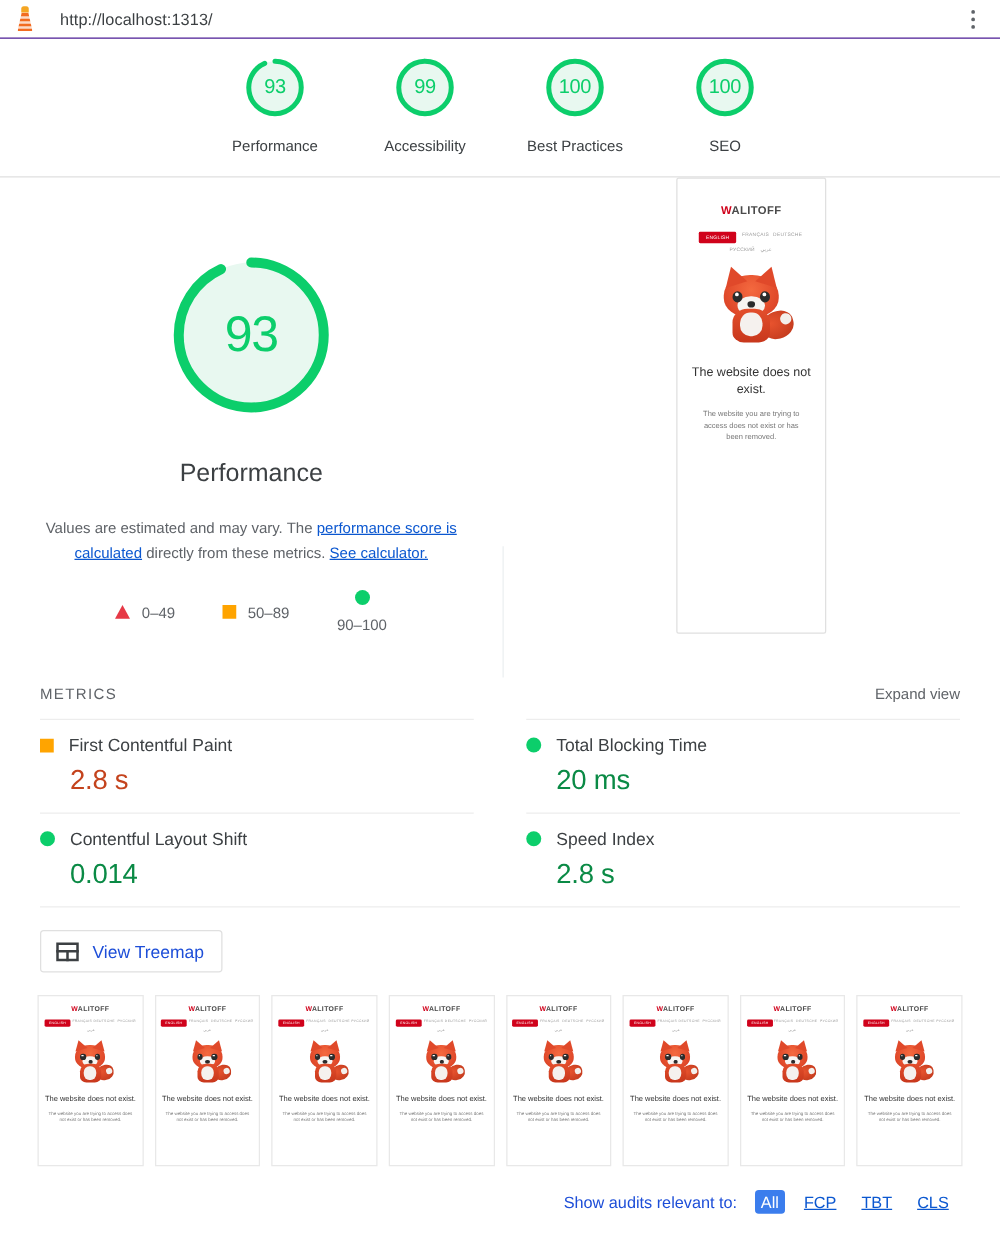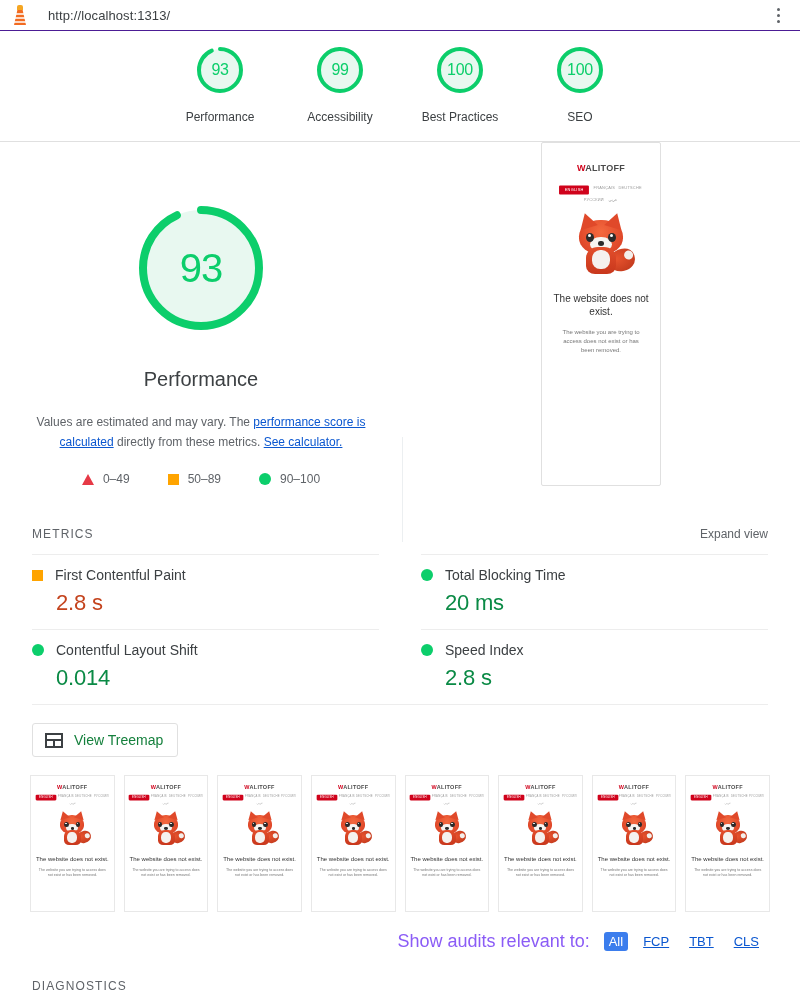--- a/index.html
+++ b/index.html
@@ -115,21 +115,21 @@
 
   .legend {
     margin-top: 20px;
     display: flex;
     align-items: center;
     gap: 0;
     font-size: 12px;
     color: #5f6368;
   }
   .legend-item { display: flex; align-items: center; gap: 9px; margin-right: 38px; }
-  .legend-item:last-child { margin-right: 0; }
+  .legend-item:last-child { margin-right: 0; flex-direction: column; }
   .sw-fail {
     width: 0; height: 0;
     border-left: 6px solid transparent; border-right: 6px solid transparent;
     border-bottom: 11px solid #e63946;
   }
   .sw-avg { width: 11px; height: 11px; background: #ffa400; }
   .sw-pass { width: 12px; height: 12px; border-radius: 50%; background: #0cce6b; }
 
   .hero-divider {
     position: absolute;
@@ -278,21 +278,21 @@
     border-radius: 3px;
     cursor: pointer;
   }
   .tm-icon { width: 18px; height: 15px; position: relative; }
   .tm-icon i {
     position: absolute; background: #3c4043;
   }
   .tm-icon .o { inset: 0; border: 2px solid #3c4043; background: transparent; }
   .tm-icon .h { left: 0; right: 0; top: 6px; height: 2px; }
   .tm-icon .v { top: 6px; bottom: 0; left: 8px; width: 2px; }
-  .treemap-label { font-size: 14px; color: #15803d; }
+  .treemap-label { font-size: 14px; color: #1d4ed8; }
 
   
   .filmstrip {
     margin-top: 18px;
     padding: 0 30px;
     display: flex;
     gap: 9px;
   }
   .frame {
     flex: 1 1 0;
@@ -321,21 +321,21 @@
   .frame .pm-h1 { margin-top: 8px; font-size: 6px; line-height: 8px; }
   .frame .pm-p { margin-top: 5px; font-size: 3.6px; line-height: 5px; padding: 0 4px; }
 
   
   .filter-row {
     margin-top: 19px;
     padding: 0 36px 0 32px;
     display: flex; align-items: center; justify-content: flex-end;
     gap: 10px;
   }
-  .filter-label { font-size: 18px; color: #8b5cf6; margin-right: 4px; }
+  .filter-label { font-size: 13px; color: #1d4ed8; margin-right: 4px; }
   .chip {
     font-size: 13px; color: #0b57d0; text-decoration: underline;
     cursor: pointer; padding: 2px 5px; border-radius: 3px;
   }
   .chip.active {
     background: #3b7ded; color: #fff; text-decoration: none;
   }
 
   
   .diag-head { margin-top: 27px; padding: 0 32px; }

